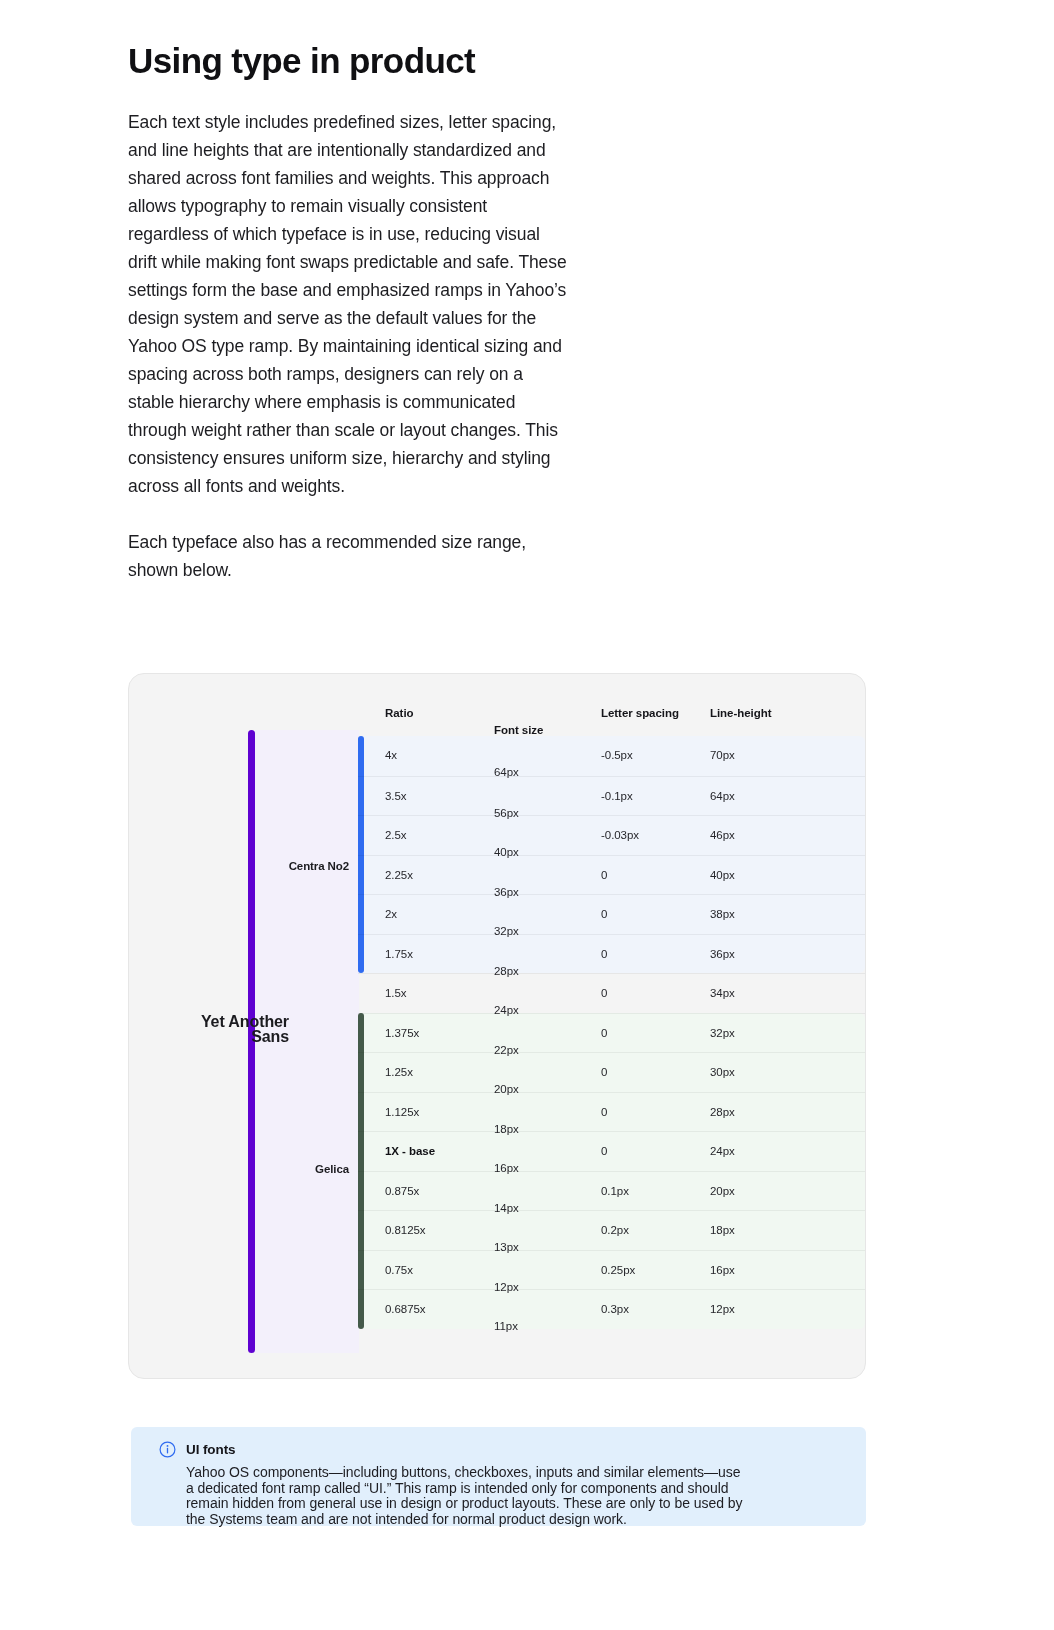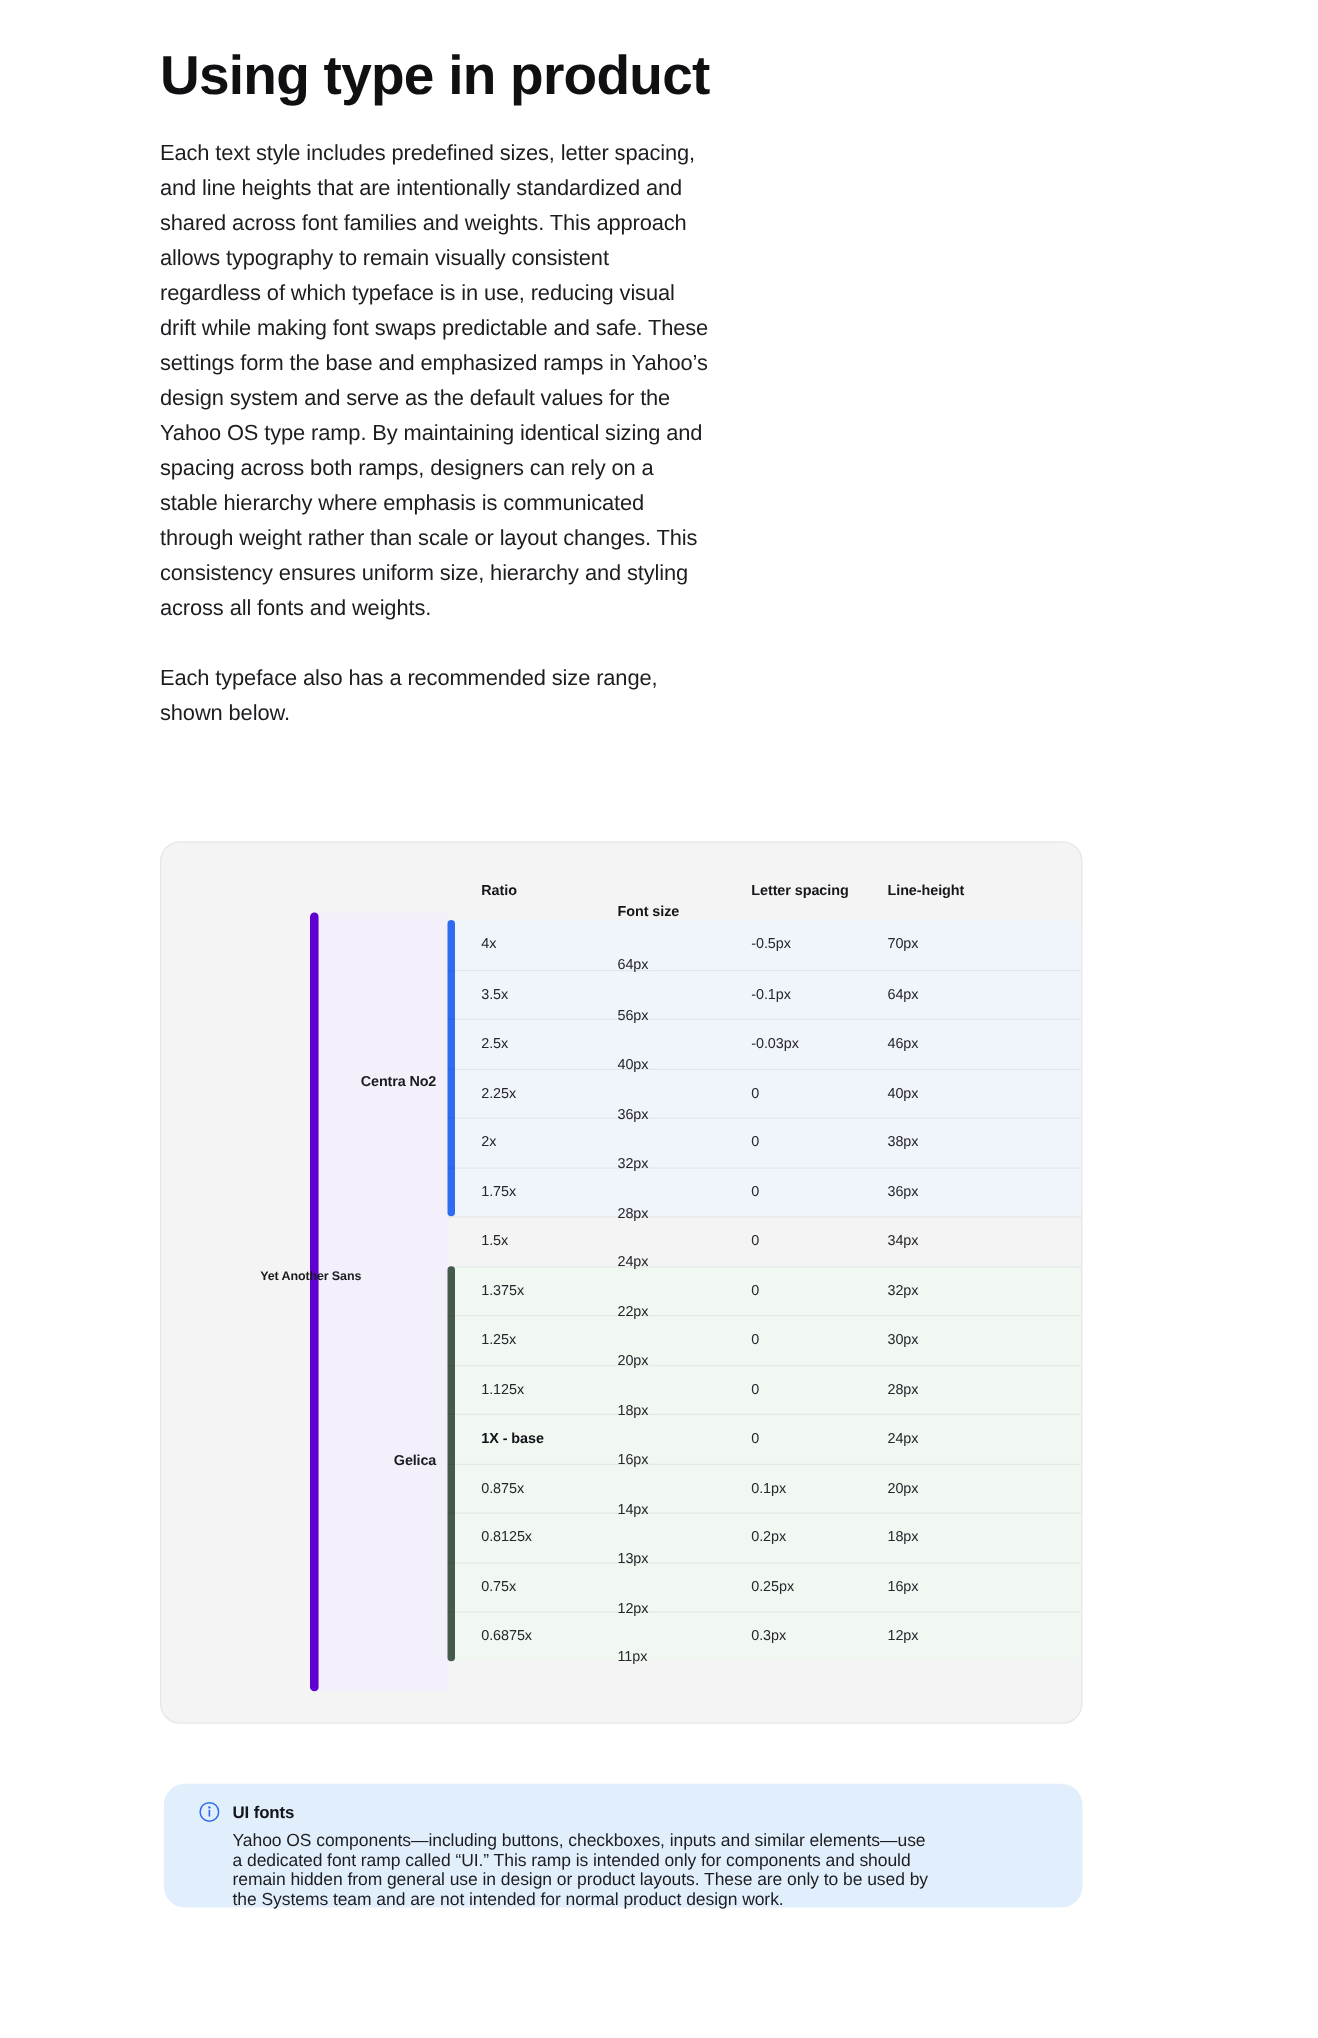--- a/index.html
+++ b/index.html
@@ -23,21 +23,21 @@
   }
 
   
   .intro {
     position: absolute;
     left: 128px;
     top: 40px;
     width: 440px;
   }
   .page-title {
-    font-size: 44px;
+    font-size: 35px;
     line-height: 42px;
     font-weight: 700;
     letter-spacing: -0.6px;
     color: #101013;
     margin: 0 0 26px 0;
   }
   .body-copy {
     font-size: 17.5px;
     line-height: 28px;
     color: #1d1d21;
@@ -87,21 +87,21 @@
     top: 0;
     right: 0;
     bottom: 0;
     background: #f3f0fb;
   }
   .family-label {
     position: absolute;
     right: 10px;
     width: 100px;
     text-align: right;
-    font-size: 10px;
+    font-size: 16px;
     font-weight: 700;
     color: #1b1b1f;
     line-height: 15px;
     letter-spacing: -0.1px;
   }
 
   
   .group-bar {
     position: absolute;
     width: 6px;
@@ -167,21 +167,21 @@
   .rows-wrap { position: relative; }
 
   
   .callout {
     position: absolute;
     left: 131px;
     top: 1427px;
     width: 735px;
     height: 99px;
     background: #e1effc;
-    border-radius: 17px;
+    border-radius: 6px;
     padding: 14px 18px 14px 18px;
   }
   .callout-head {
     display: flex;
     align-items: center;
     gap: 10px;
     margin-left: 10px;
   }
   .info-icon {
     width: 17px;

